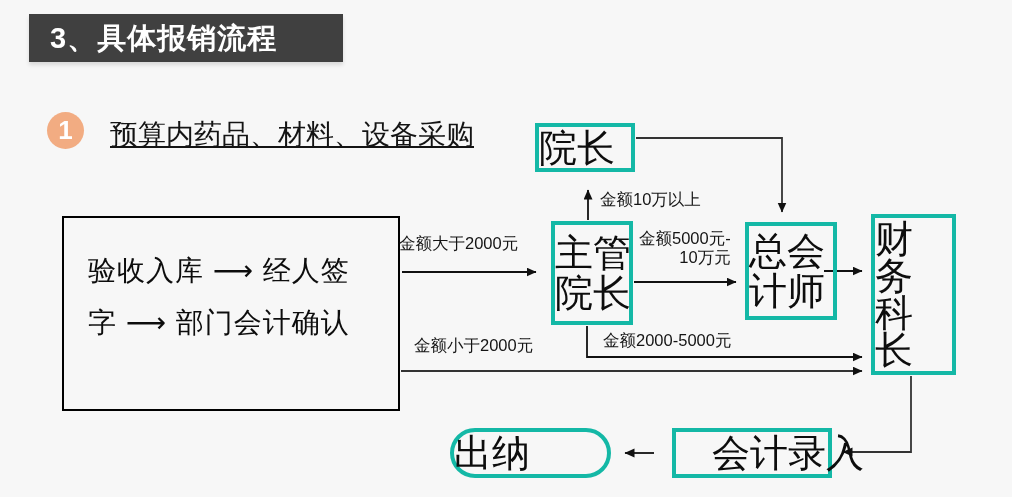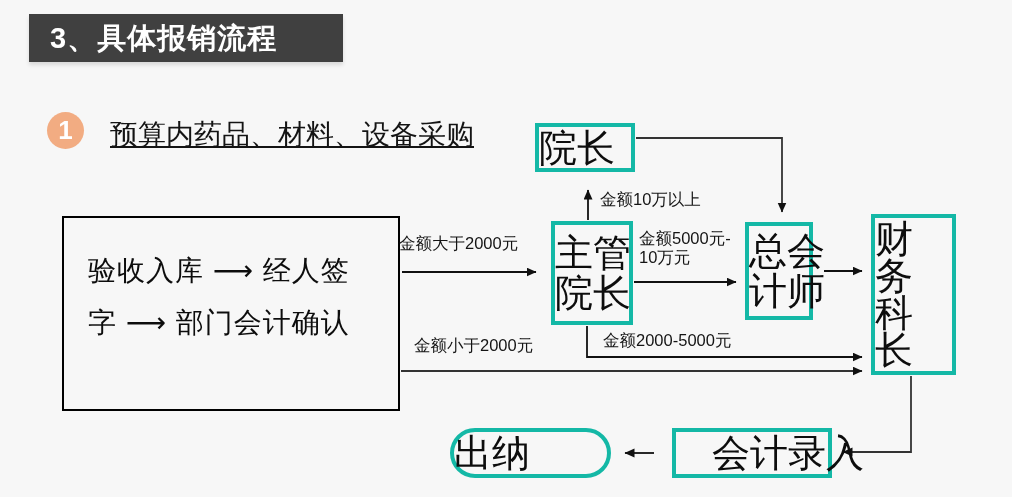--- a/index.html
+++ b/index.html
@@ -86,21 +86,21 @@
     white-space: nowrap;
     line-height: 19px;
   }
   .arrow-layer {
     position: absolute;
     left: 0; top: 0;
     width: 1012px; height: 497px;
   }
   .dean-box            { left: 535px; top: 123px; width: 100px; height: 49px; }
   .deputy-dean-box     { left: 551px; top: 221px; width:  82px; height: 104px; }
-  .chief-accountant-box{ left: 745px; top: 222px; width:  68px; height:  98px; }
+  .chief-accountant-box{ left: 745px; top: 222px; width:  92px; height:  98px; }
   .finance-chief-box   { left: 871px; top: 214px; width:  85px; height: 161px; }
   .finance-chief-box .bline { line-height: 37px; }
   .cashier-box         { left: 450px; top: 428px; width: 161px; height: 50px; border-radius: 25px; }
   .entry-box           { left: 672px; top: 428px; width: 160px; height: 50px; padding-left: 36px; }
 </style>
 </head>
 <body>
 
 <div class="slide">
 
@@ -159,20 +159,20 @@
   <div class="fbox cashier-box">
     <div class="bline">出纳</div>
   </div>
 
   <div class="fbox entry-box">
     <div class="bline">会计录入</div>
   </div>
 
   <div class="flow-label" style="left:399px; top:234px;">金额大于2000元</div>
   <div class="flow-label" style="left:600px; top:190px;">金额10万以上</div>
-  <div class="flow-label" style="left:639px; top:229px;">
+  <div class="flow-label" style="left:639px; top:229px;text-align:right;">
     <div>金额5000元-</div>
     <div>10万元</div>
   </div>
   <div class="flow-label" style="left:414px; top:336px;">金额小于2000元</div>
   <div class="flow-label" style="left:603px; top:331px;">金额2000-5000元</div>
 
 </div>
 
 </body></html>

